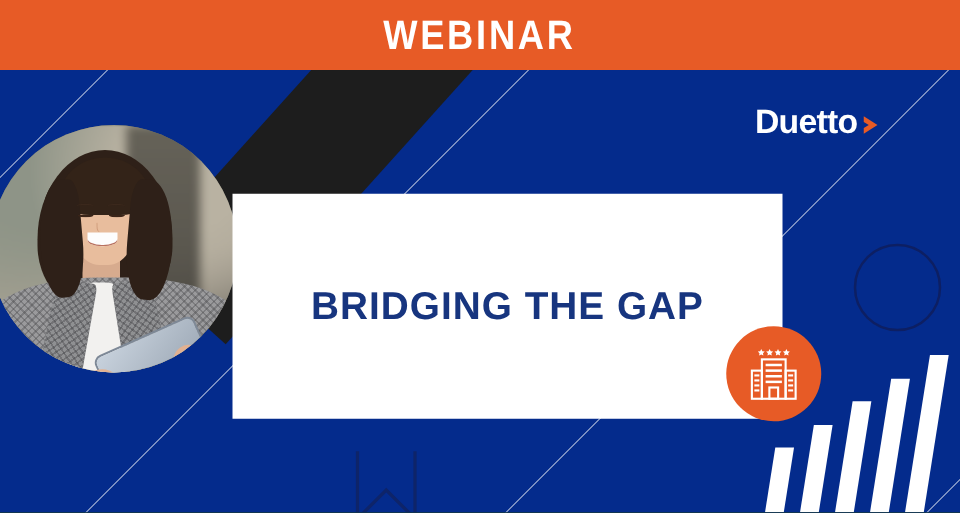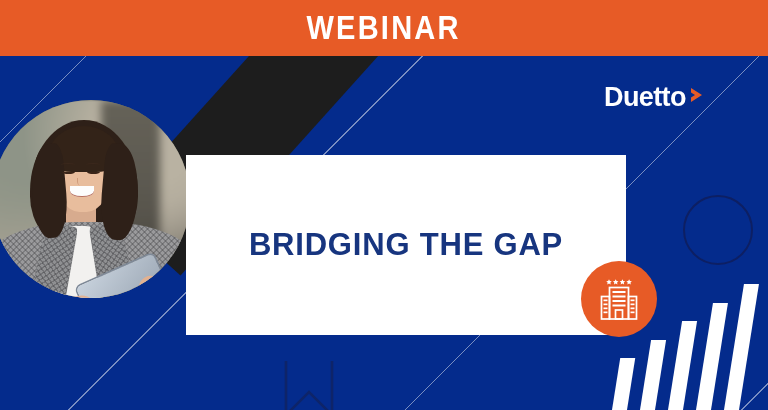--- a/index.html
+++ b/index.html
@@ -240,21 +240,21 @@
     font-size:31px;
     font-weight:bold;
     letter-spacing:.8px;
     white-space:nowrap;
     font-family:"Liberation Sans", sans-serif;
   }
 
   
   .logo{
     position:absolute;left:604px;top:84px;
-    display:flex;align-items:flex-start;gap:1px;
+    display:flex;align-items:flex-end;gap:1px;
   }
   .logo .wordmark{
     color:#ffffff;font-size:27px;font-weight:bold;letter-spacing:-.6px;
     font-family:"Liberation Sans", sans-serif;line-height:1;
   }
 
   
   .hotel-badge{
     position:absolute;left:581px;top:261px;
     width:76px;height:76px;border-radius:50%;

